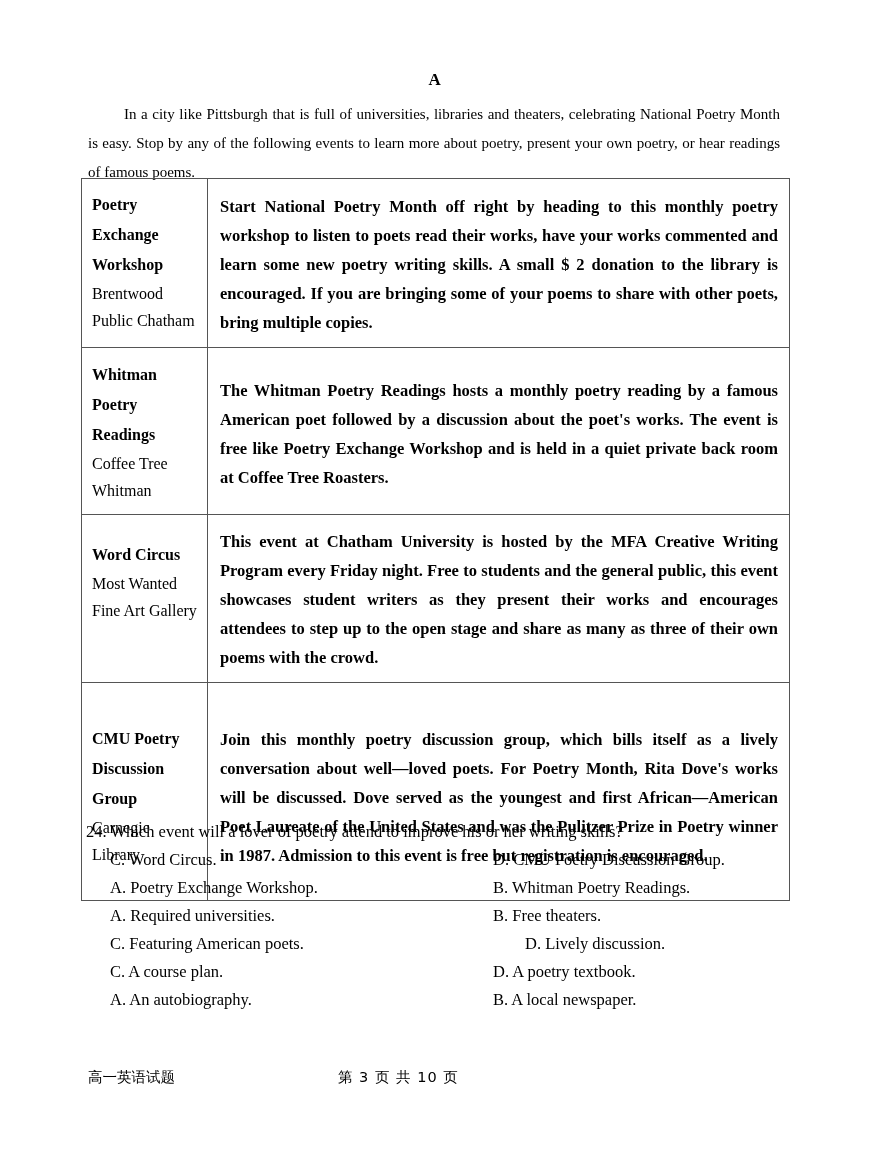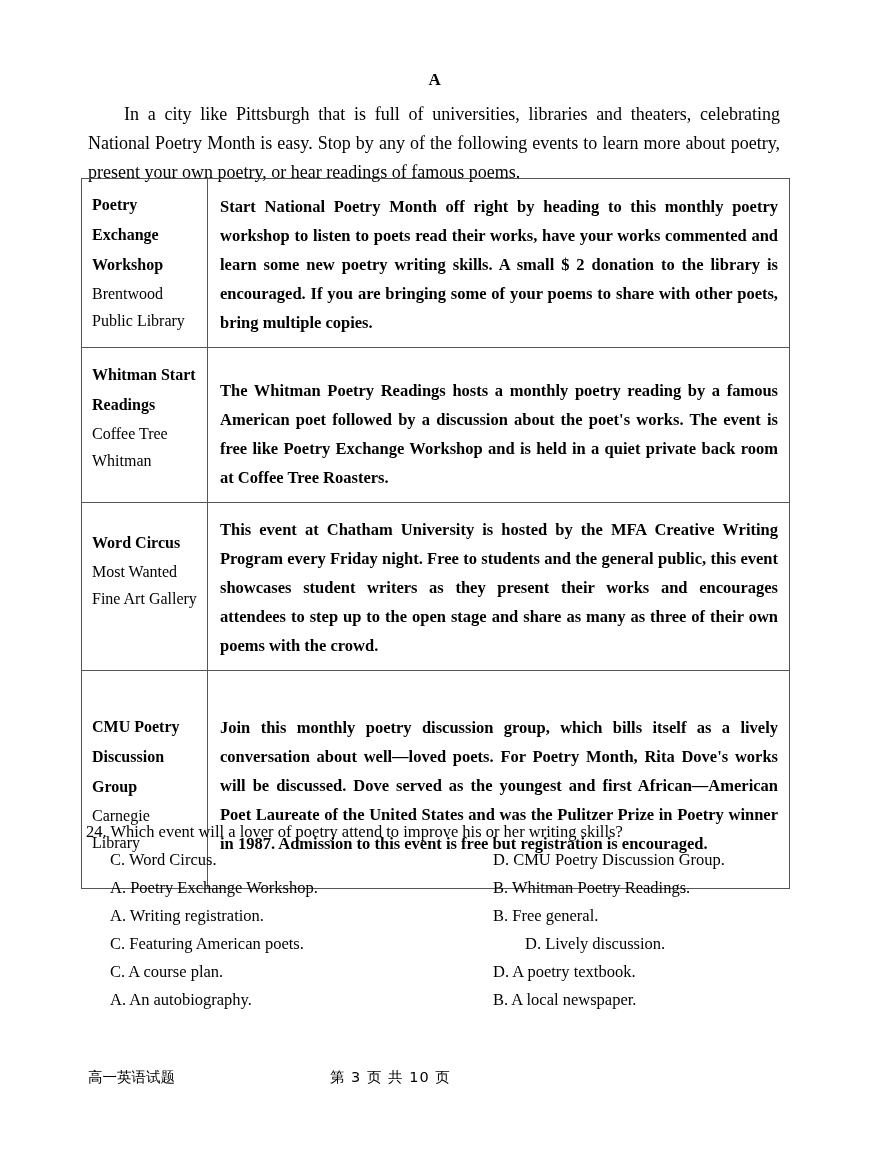--- a/index.html
+++ b/index.html
@@ -33,21 +33,21 @@
     font-weight: bold;
     letter-spacing: 0.5px;
   }
 
   
   .intro {
     position: absolute;
     left: 88px;
     top: 100px;
     width: 692px;
-    font-size: 18px;
+    font-size: 15px;
     line-height: 29px;
     text-align: justify;
     text-indent: 36px;
     text-justify: inter-word;
   }
 
   
   .events-table {
     position: absolute;
     left: 81px;
@@ -147,21 +147,21 @@
   }
   .footer-left {
     position: absolute;
     left: 88px;
     top: 0;
     font-family: "DejaVu Sans", "Liberation Sans", sans-serif;
     font-size: 14.5px;
   }
   .footer-right {
     position: absolute;
-    left: 330px;
+    left: 338px;
     top: 0;
     font-family: "DejaVu Sans", "Liberation Sans", sans-serif;
     font-size: 14.5px;
     letter-spacing: 1px;
   }
 </style>
 </head>
 <body>
 
 <div class="page">
@@ -169,31 +169,31 @@
   <div class="section-letter">A</div>
 
   <div class="intro">In a city like Pittsburgh that is full of universities, libraries and theaters, celebrating National Poetry Month is easy. Stop by any of the following events to learn more about poetry, present your own poetry, or hear readings of famous poems.</div>
 
   <table class="events-table">
     <tbody>
       <tr data-row="1">
         <td class="col-name">
           <div class="name-cell-inner">
             <div class="ev-title">Poetry Exchange Workshop</div>
-            <div class="ev-venue">Brentwood Public Library</div>
+            <div class="ev-venue">Brentwood Public Chatham</div>
           </div>
         </td>
         <td class="col-desc">
           <div class="desc-cell-inner">Start National Poetry Month off right by heading to this monthly poetry workshop to listen to poets read their works, have your works commented and learn some new poetry writing skills. A small $ 2 donation to the library is encouraged. If you are bringing some of your poems to share with other poets, bring multiple copies.</div>
         </td>
       </tr>
       <tr data-row="2">
         <td class="col-name">
           <div class="name-cell-inner">
-            <div class="ev-title">Whitman Start Readings</div>
+            <div class="ev-title">Whitman Poetry Readings</div>
             <div class="ev-venue">Coffee Tree Whitman</div>
           </div>
         </td>
         <td class="col-desc">
           <div class="desc-cell-inner">The Whitman Poetry Readings hosts a monthly poetry reading by a famous American poet followed by a discussion about the poet's works. The event is free like Poetry Exchange Workshop and is held in a quiet private back room at Coffee Tree Roasters.</div>
         </td>
       </tr>
       <tr data-row="3">
         <td class="col-name">
           <div class="name-cell-inner">
@@ -231,22 +231,22 @@
         <div class="opt-row">
           <span class="opt-left">A. Poetry Exchange Workshop.</span>
           <span class="opt-right">B. Whitman Poetry Readings.</span>
         </div>
       </div>
     </div>
 
     <div class="question-block">
       <div class="q-options">
         <div class="opt-row">
-          <span class="opt-left">A. Writing registration.</span>
-          <span class="opt-right">B. Free general.</span>
+          <span class="opt-left">A. Required universities.</span>
+          <span class="opt-right">B. Free theaters.</span>
         </div>
         <div class="opt-row">
           <span class="opt-left">C. Featuring American poets.</span>
           <span class="opt-right nudge">D. Lively discussion.</span>
         </div>
       </div>
     </div>
 
     <div class="question-block">
       <div class="q-options">

